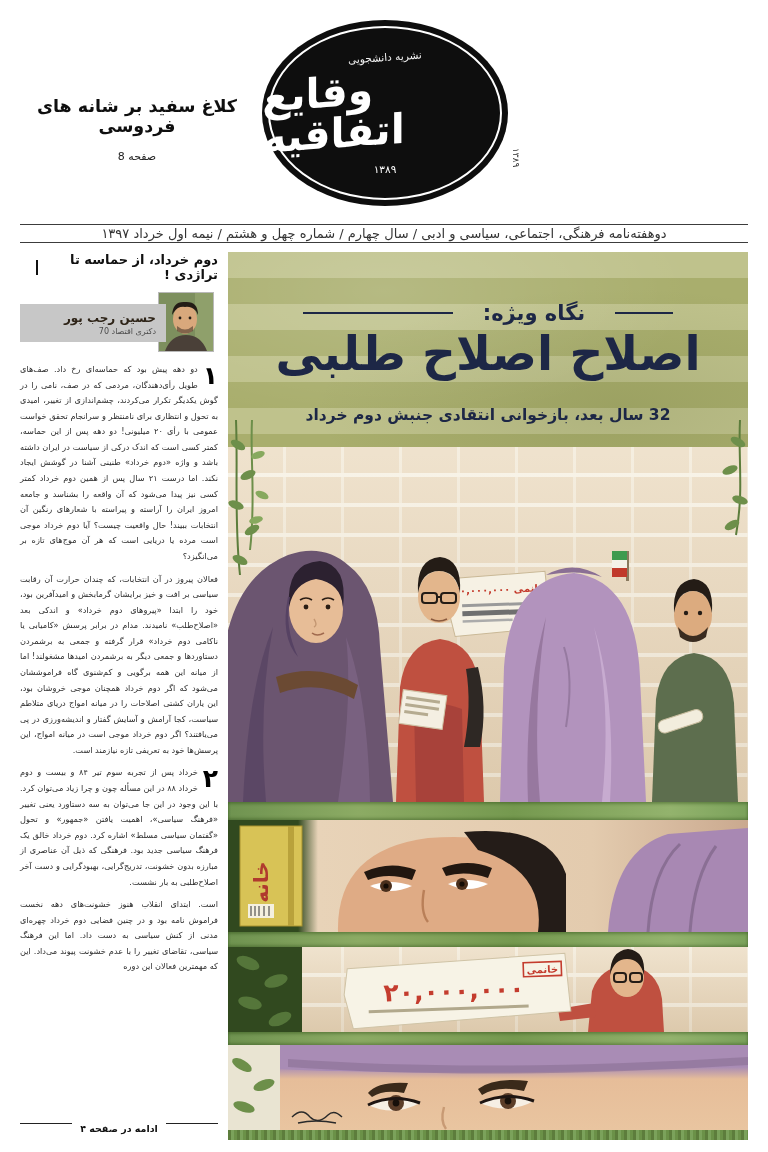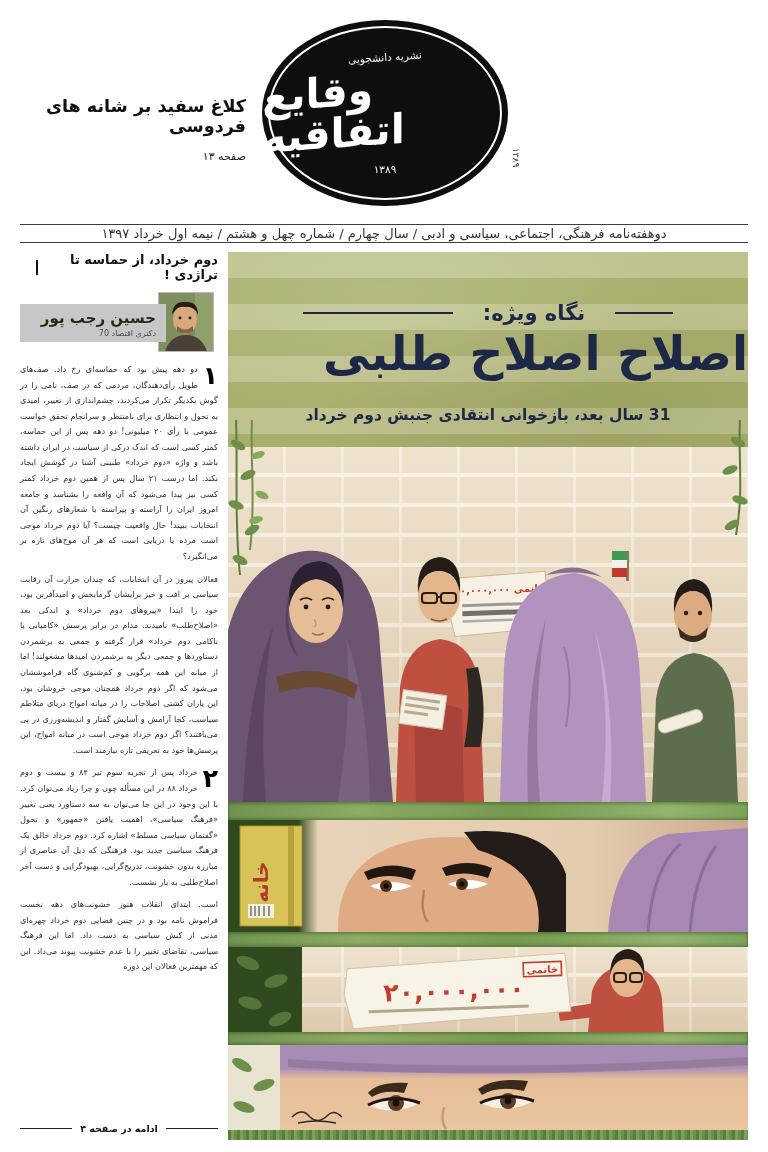--- a/index.html
+++ b/index.html
@@ -8,64 +8,64 @@
   
   .masthead{position:absolute;top:0;left:0;right:0;height:224px;}
   .logo{position:absolute;left:262px;top:20px;width:246px;height:186px;background:#0e0e0e;
         border-radius:50%;display:flex;flex-direction:column;align-items:center;justify-content:center;}
   .logo::before{content:"";position:absolute;inset:6px;border:2.5px solid #ffffff;border-radius:50%;}
   .logo-tagline{color:#fff;font-size:10.5px;transform:rotate(-4deg);margin-bottom:4px;opacity:.95;}
   .logo-title{color:#fff;font-size:41px;font-weight:700;transform:rotate(-4deg) skewX(-4deg);
               letter-spacing:-1px;line-height:1;margin:2px 0 6px;}
   .logo-year{color:#fff;font-size:10.5px;margin-top:6px;}
   .logo-side-year{position:absolute;left:511px;top:148px;writing-mode:vertical-rl;font-size:9px;color:#333;}
-  .teaser{position:absolute;direction:rtl;}
+  .teaser{position:absolute;text-align:center;direction:rtl;}
   .teaser-left{left:28px;top:96px;width:218px;}
   .teaser-right{left:540px;top:96px;width:200px;}
   .teaser-title{font-size:17.5px;font-weight:700;color:#0f0f0f;}
   .teaser-page{font-size:11px;color:#222;margin-top:14px;}
   
   .rules{position:absolute;top:224px;left:20px;right:20px;height:17px;
          border-top:1.6px solid #3c3c3c;border-bottom:1.6px solid #3c3c3c;
          display:flex;align-items:center;justify-content:center;}
   .info-line{font-size:13px;color:#333;direction:rtl;letter-spacing:0;}
   
   .main{position:absolute;top:252px;left:20px;right:20px;bottom:12px;}
   
   .column{position:absolute;left:0;top:0;width:198px;height:100%;direction:rtl;}
   .headline-row{display:flex;align-items:center;justify-content:space-between;padding-left:16px;}
   .hl-text{font-size:13px;font-weight:700;color:#111;}
   .hl-bar{width:2px;height:15px;background:#111;}
   .byline{position:relative;height:64px;margin-top:8px;}
   .byline-photo{position:absolute;right:4px;top:2px;width:54px;height:58px;border:1px solid #b9b9b9;}
   .byline-box{position:absolute;right:52px;left:0;top:14px;height:38px;background:#c7c7c7;
               display:flex;flex-direction:column;justify-content:center;padding-right:10px;box-sizing:border-box;}
-  .byline-name{font-size:15px;font-weight:700;color:#2e2418;}
+  .byline-name{font-size:12px;font-weight:700;color:#2e2418;}
   .byline-role{font-size:8px;color:#4a4a4a;margin-top:2px;}
   .body-text{margin-top:8px;font-size:8.2px;line-height:1.9;text-align:justify;color:#2d2d2d;}
   .body-text p{margin:0 0 7px 0;}
   .dropcap{float:right;font-size:25px;font-weight:700;line-height:.9;margin:3px 0 0 5px;color:#000;}
   .bold-inline{font-weight:400;}
-  .col-footer{position:absolute;bottom:6px;left:0;right:0;display:flex;align-items:center;gap:8px;direction:rtl;}
+  .col-footer{position:absolute;bottom:6px;left:0;right:0;display:flex;align-items:flex-start;gap:8px;direction:rtl;}
   .foot-line{flex:1;border-top:1.2px solid #222;}
   .foot-text{font-size:9.5px;font-weight:700;color:#111;white-space:nowrap;}
   
   .illus{position:absolute;left:208px;top:0;width:520px;height:888px;overflow:hidden;background:#ead9bd;}
   .band-top{position:absolute;top:0;left:0;right:0;height:195px;
             background:repeating-linear-gradient(180deg,#bfc28c 0 26px,#a9ae6d 26px 52px);}
   .band-top::after{content:"";position:absolute;inset:0;
             background:radial-gradient(ellipse at 30% 20%,rgba(255,255,255,.15),transparent 60%),
                        radial-gradient(ellipse at 75% 80%,rgba(60,70,20,.12),transparent 55%);}
   .kicker-row{position:absolute;top:49px;left:0;right:0;display:flex;align-items:center;
               justify-content:center;gap:30px;direction:rtl;z-index:2;}
   .kicker-line{border-top:2.5px solid #1d2746;}
   .kicker-line.short{width:58px;}
   .kicker-line.long{width:150px;}
   .kicker-text{font-size:21px;font-weight:700;color:#1d2746;}
-  .feature-title{position:absolute;top:74px;left:0;right:0;text-align:right;direction:rtl;
+  .feature-title{position:absolute;top:74px;left:0;right:0;text-align:center;direction:rtl;
                  font-size:47px;font-weight:700;color:#1d2746;z-index:2;letter-spacing:-2px;}
   .feature-sub{position:absolute;top:154px;left:0;right:0;text-align:center;direction:rtl;
                font-size:15.5px;font-weight:700;color:#1d2746;z-index:2;}
   .brick{background-color:#ead9bd;
          background-image:linear-gradient(rgba(255,255,255,.25),rgba(140,105,70,.14)),
            repeating-linear-gradient(180deg,transparent 0 26px,#f7f1e2 26px 30px),
            repeating-linear-gradient(90deg,transparent 0 55px,#f2e9d6 55px 58px);}
   .scene-walk{position:absolute;top:195px;left:0;right:0;height:355px;}
   .divider{position:absolute;left:0;right:0;
            background:linear-gradient(90deg,#6f9350,#8cab64 25%,#75994f 55%,#93b36d 85%,#7ba25b);
@@ -86,21 +86,21 @@
   svg text{font-family:"DejaVu Sans","Liberation Sans",sans-serif;}
 </style>
 </head>
 <body>
 
 <div class="page">
 
   <header class="masthead">
     <div class="teaser teaser-left">
       <div class="teaser-title">کلاغ سفید بر شانه های فردوسی</div>
-      <div class="teaser-page">صفحه ۱۳</div>
+      <div class="teaser-page">صفحه 8</div>
     </div>
 
     <div class="logo">
       <div class="logo-tagline">نشریه دانشجویی</div>
       <div class="logo-title">وقایع اتفاقیه</div>
       <div class="logo-year">۱۳۸۹</div>
     </div>
     <div class="logo-side-year">۱۳۸۹</div>
 
   </header>
@@ -152,21 +152,21 @@
 
     <section class="illus">
 
       <div class="band-top"></div>
       <div class="kicker-row">
         <div class="kicker-line short"></div>
         <div class="kicker-text">نگاه ویژه:</div>
         <div class="kicker-line long"></div>
       </div>
       <div class="feature-title">اصلاح اصلاح طلبی</div>
-      <div class="feature-sub">31 سال بعد، بازخوانی انتقادی جنبش دوم خرداد</div>
+      <div class="feature-sub">32 سال بعد، بازخوانی انتقادی جنبش دوم خرداد</div>
 
       <div class="vine vine-left">
         <svg width="58" height="160" viewBox="0 0 58 160">
           <path d="M8 0 C10 50 6 100 12 155" stroke="#5c7d3c" stroke-width="2" fill="none"></path>
           <path d="M24 0 C22 40 28 80 22 130" stroke="#6d8f4a" stroke-width="2" fill="none"></path>
           <g fill="#6d8f4a">
               <ellipse cx="10" cy="25" rx="8" ry="4" transform="rotate(30 10 25)"></ellipse>
               <ellipse cx="20" cy="55" rx="8" ry="4" transform="rotate(-25 20 55)"></ellipse>
               <ellipse cx="8" cy="85" rx="8" ry="4" transform="rotate(20 8 85)"></ellipse>
               <ellipse cx="24" cy="110" rx="8" ry="4" transform="rotate(-30 24 110)"></ellipse>

